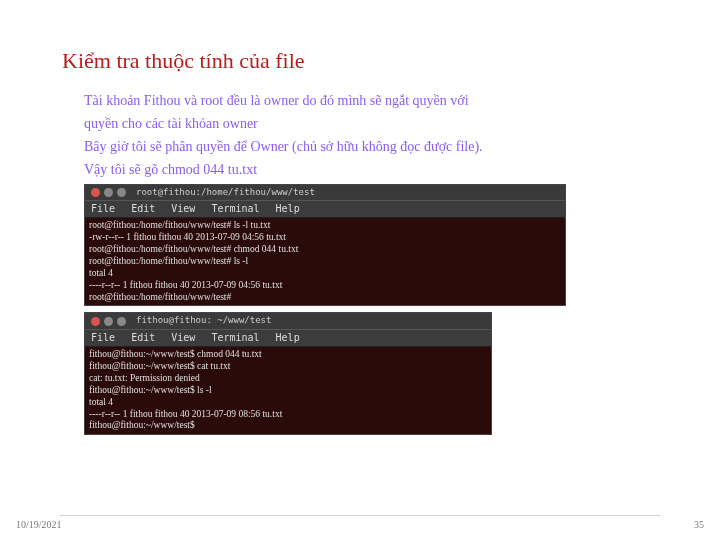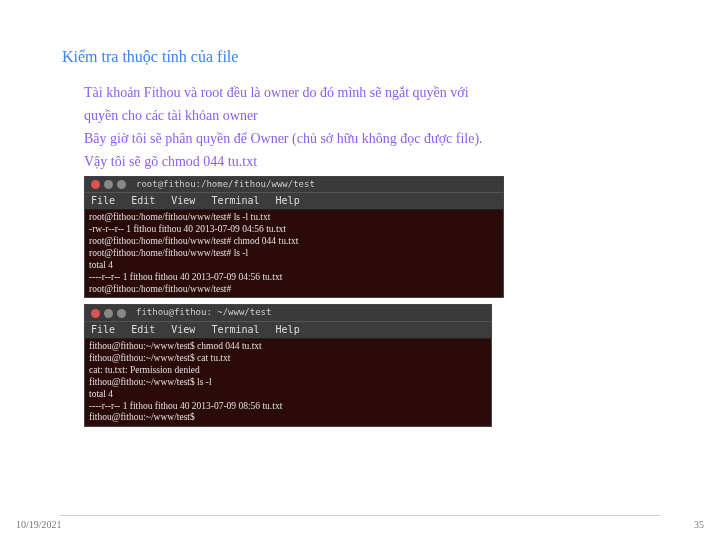--- a/index.html
+++ b/index.html
@@ -11,42 +11,42 @@
     position: relative;
     overflow: hidden;
   }
   .slide {
     width: 100%;
     height: 100%;
     padding: 48px 0 0 62px;
     position: relative;
   }
   .title {
-    font-size: 16px;
-    color: #3b82f6;
+    font-size: 22px;
+    color: #b91c1c;
     font-weight: normal;
     margin-bottom: 18px;
   }
   .body-text {
     font-size: 14px;
     color: #8b5cf6;
     line-height: 1.35;
     margin-left: 22px;
     margin-bottom: 4px;
     max-width: 570px;
   }
   .terminal {
     background: #2b0a0a;
     color: #d8d8d8;
     font-family: 'DejaVu Sans Mono', Consolas, monospace;
     font-size: 10px;
     line-height: 1.25;
     padding: 0;
     margin: 2px 0 6px 22px;
-    width: 420px;
+    width: 482px;
     border: 1px solid #444;
   }
   .terminal .win-controls {
     background: #3a3a3a;
     padding: 2px 6px;
     display: flex;
     gap: 4px;
     align-items: center;
   }
   .terminal .dot {

